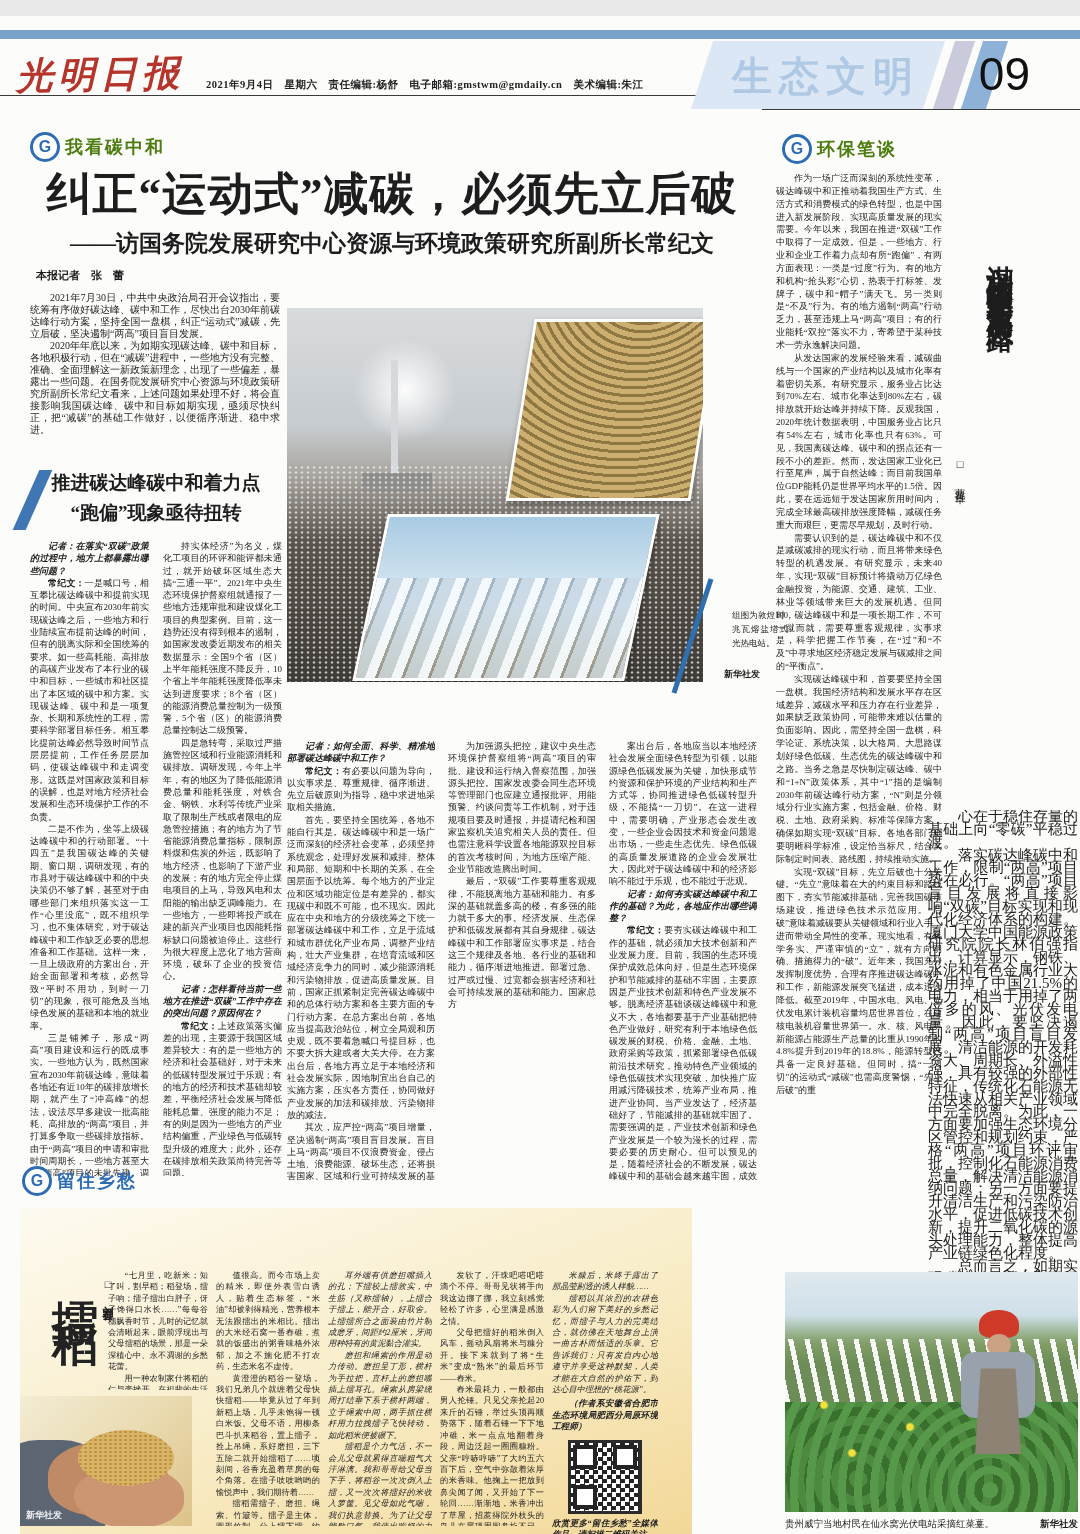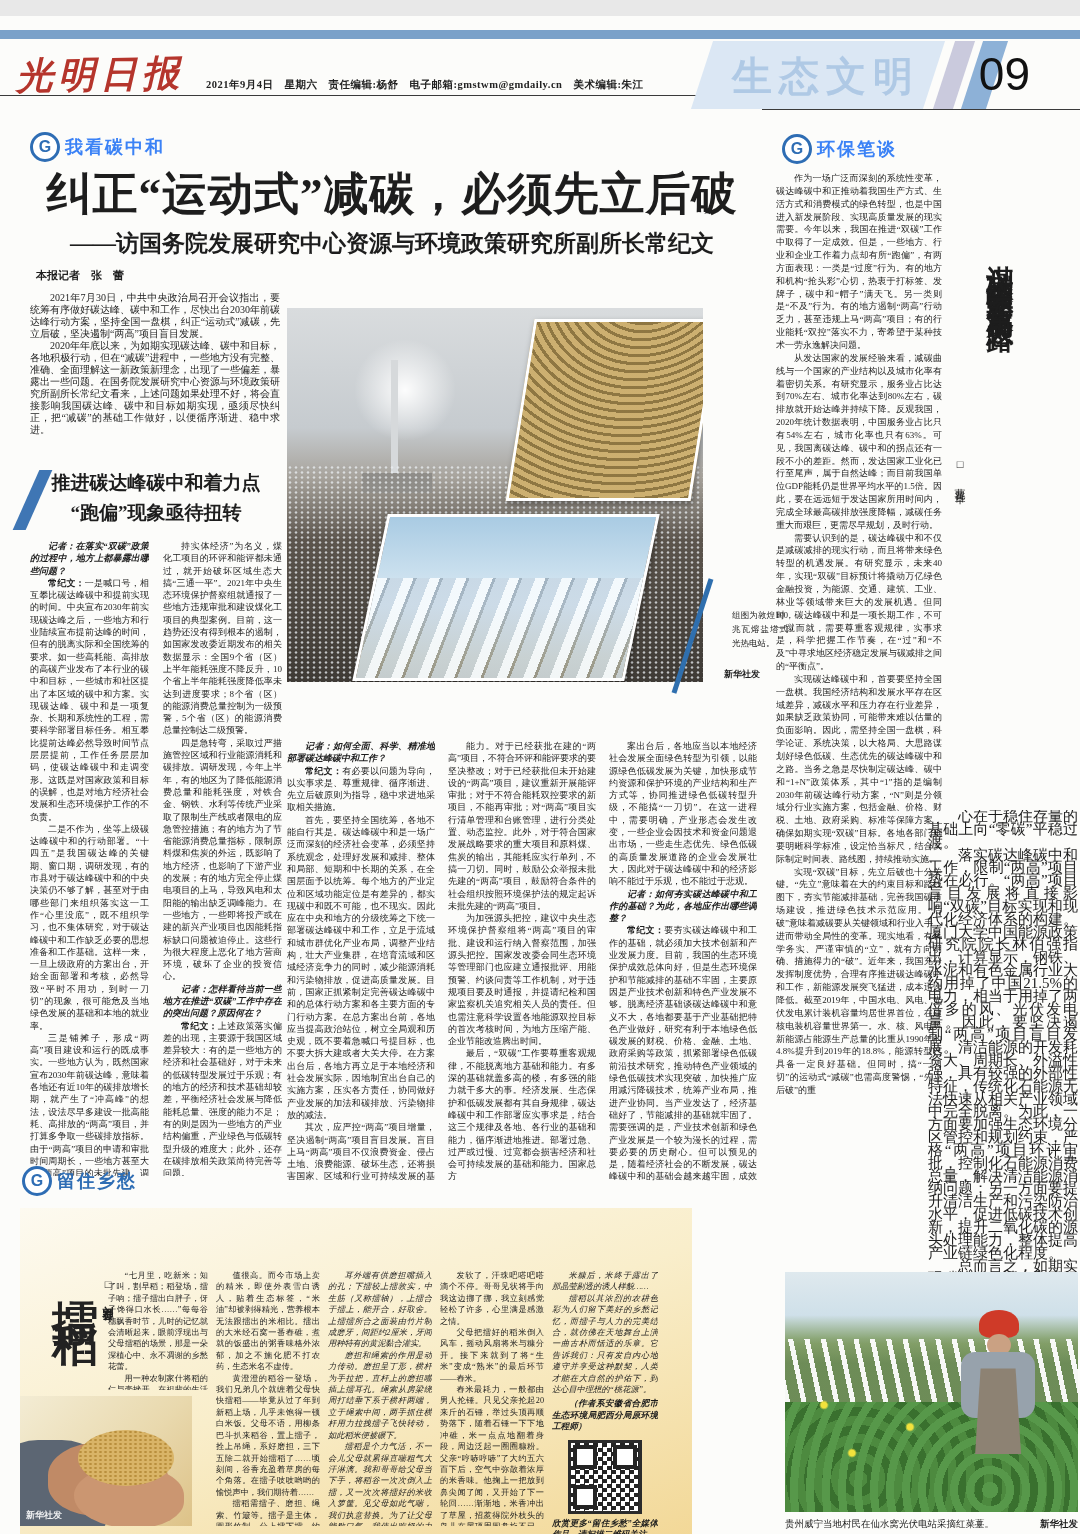--- a/index.html
+++ b/index.html
@@ -18,21 +18,21 @@
         color:#afc9e5;letter-spacing:7px;}
   .badge .stripe1{position:absolute;left:258px;top:0;width:20px;height:68px;background:#cacadd;transform:skewX(-18deg);}
   .badge .stripe2{position:absolute;left:286px;top:0;width:25px;height:68px;background:#8db1d7;transform:skewX(-18deg);}
   .badge .pnum{position:absolute;right:6px;top:6px;font-family:"Liberation Sans",sans-serif;font-size:46px;color:#111;}
   
   .tag{position:absolute;display:flex;align-items:center;gap:5px;font-weight:bold;}
   .gicon{width:24px;height:24px;border:3px solid #2e6db4;border-radius:50%;display:inline-flex;
          align-items:center;justify-content:center;color:#2e6db4;font-size:16px;font-weight:bold;
          font-family:"Liberation Sans",sans-serif;background:#fff;}
   .tag .tlabel{font-size:18px;letter-spacing:2px;}
-  .navy{color:#3b82f6;} .blue{color:#2e6db4;}
+  .navy{color:#4d7c0f;} .blue{color:#2e6db4;}
   
   .headline{position:absolute;left:28px;top:148px;width:728px;text-align:center;font-size:45px;
             font-weight:bold;letter-spacing:1px;white-space:nowrap;}
   .subhead{position:absolute;left:28px;top:212px;width:728px;text-align:center;font-size:23px;font-weight:bold;}
   .byline{position:absolute;left:36px;top:252px;font-size:11px;font-weight:bold;}
   .col{position:absolute;overflow:hidden;text-align:justify;}
   .col p{margin:0;text-indent:2em;}
   .col p.q{font-style:italic;font-weight:bold;}
   .intro{left:30px;top:276px;width:250px;height:170px;font-size:10px;line-height:12px;}
   .sec-head{position:absolute;font-weight:bold;}
@@ -189,21 +189,20 @@
   <div class="pm-cap">组图为敦煌100兆瓦熔盐塔式光热电站。</div>
   <div class="pm-credit">新华社发</div>
 
   <div class="col s2c s2c1">
       <p class="q">记者：如何全面、科学、精准地部署碳达峰碳中和工作？</p>
       <p><b>常纪文：</b>有必要以问题为导向，以实事求是、尊重规律、循序渐进、先立后破原则为指导，稳中求进地采取相关措施。</p>
       <p>首先，要坚持全国统筹，各地不能自行其是。碳达峰碳中和是一场广泛而深刻的经济社会变革，必须坚持系统观念，处理好发展和减排、整体和局部、短期和中长期的关系，在全国层面予以统筹。每个地方的产业定位和区域功能定位是有差异的，都实现碳中和既不可能，也不现实。因此应在中央和地方的分级统筹之下统一部署碳达峰碳中和工作，立足于流域和城市群优化产业布局，调整产业结构，壮大产业集群，在培育流域和区域经济竞争力的同时，减少能源消耗和污染物排放，促进高质量发展。目前，国家正抓紧制定完善碳达峰碳中和的总体行动方案和各主要方面的专门行动方案。在总方案出台前，各地应当提高政治站位，树立全局观和历史观，既不要着急喊口号提目标，也不要大拆大建或者大关大停。在方案出台后，各地方再立足于本地经济和社会发展实际，因地制宜出台自己的实施方案，压实各方责任，协同做好产业发展的加法和碳排放、污染物排放的减法。</p>
       <p>其次，应严控“两高”项目增量，坚决遏制“两高”项目盲目发展。盲目上马“两高”项目不仅浪费资金、侵占土地、浪费能源、破坏生态，还将损害国家、区域和行业可持续发展的基础和</p>
     </div>
   <div class="col s2c s2c2">
-      <p>能力。对于已经获批在建的“两高”项目，不符合环评和能评要求的要坚决整改；对于已经获批但未开始建设的“两高”项目，建议重新开展能评审批；对于不符合能耗双控要求的新项目，不能再审批；对“两高”项目实行清单管理和台账管理，进行分类处置、动态监控。此外，对于符合国家发展战略要求的重大项目和原料煤、焦炭的输出，其能耗应实行单列，不搞一刀切。同时，鼓励公众举报未批先建的“两高”项目，鼓励符合条件的社会组织按照环境保护法的规定起诉未批先建的“两高”项目。</p>
       <p>为加强源头把控，建议中央生态环境保护督察组将“两高”项目的审批、建设和运行纳入督察范围，加强源头把控。国家发改委会同生态环境等管理部门也应建立通报批评、用能预警、约谈问责等工作机制，对于违规项目要及时通报，并提请纪检和国家监察机关追究相关人员的责任。但也需注意科学设置各地能源双控目标的首次考核时间，为地方压缩产能、企业节能改造腾出时间。</p>
       <p>最后，“双碳”工作要尊重客观规律，不能脱离地方基础和能力。有多深的基础就盖多高的楼，有多强的能力就干多大的事。经济发展、生态保护和低碳发展都有其自身规律，碳达峰碳中和工作部署应实事求是，结合这三个规律及各地、各行业的基础和能力，循序渐进地推进。部署过急、过严或过慢、过宽都会损害经济和社会可持续发展的基础和能力。国家总方</p>
     </div>
   <div class="col s2c s2c3">
       <p>案出台后，各地应当以本地经济社会发展全面绿色转型为引领，以能源绿色低碳发展为关键，加快形成节约资源和保护环境的产业结构和生产方式等，协同推进绿色低碳转型升级，不能搞“一刀切”。在这一进程中，需要明确，产业形态会发生改变，一些企业会因技术和资金问题退出市场，一些走生态优先、绿色低碳的高质量发展道路的企业会发展壮大，因此对于碳达峰碳中和的经济影响不能过于乐观，也不能过于悲观。</p>
       <p class="q">记者：如何夯实碳达峰碳中和工作的基础？为此，各地应作出哪些调整？</p>
       <p><b>常纪文：</b>要夯实碳达峰碳中和工作的基础，就必须加大技术创新和产业发展力度。目前，我国的生态环境保护成效总体向好，但是生态环境保护和节能减排的基础不牢固，主要原因是产业技术创新和特色产业发展不够。脱离经济基础谈碳达峰碳中和意义不大，各地都要基于产业基础把特色产业做好，研究有利于本地绿色低碳发展的财税、价格、金融、土地、政府采购等政策，抓紧部署绿色低碳前沿技术研究，推动特色产业领域的绿色低碳技术实现突破，加快推广应用减污降碳技术，统筹产业布局，推进产业协同。当产业发达了，经济基础好了，节能减排的基础就牢固了。需要强调的是，产业技术创新和绿色产业发展是一个较为漫长的过程，需要必要的历史耐心。但可以预见的是，随着经济社会的不断发展，碳达峰碳中和的基础会越来越牢固，成效也会越来越显著。</p>
     </div>
 
   <div class="tag" style="left:782px;top:118px;">

